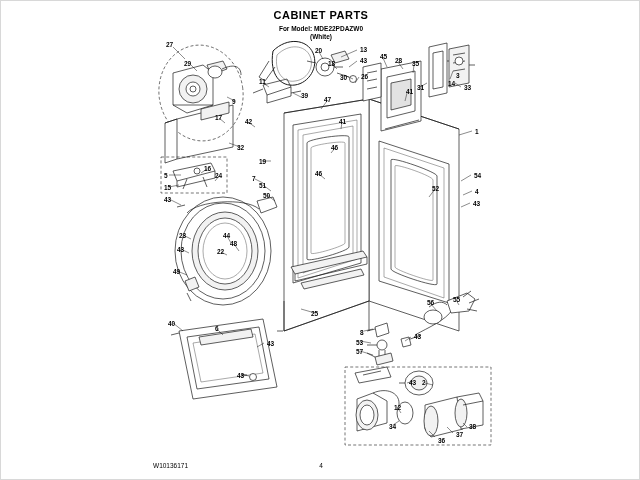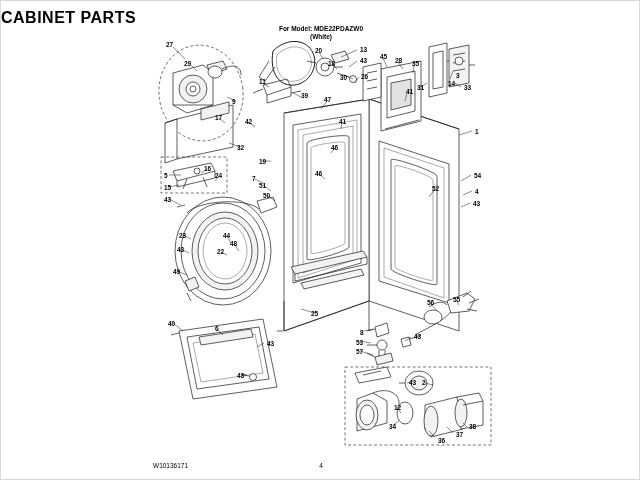--- a/index.html
+++ b/index.html
@@ -20,21 +20,22 @@
     height: 480px;
     background: #fff;
     border: 1px solid #d8d8d8;
     box-sizing: border-box;
   }
   .title {
     position: absolute;
     top: 8px;
     left: 0;
     width: 640px;
-    font-size: 16px;
+    text-align: center;
+    font-size: 11px;
     font-weight: bold;
     letter-spacing: 0.5px;
   }
   .submodel {
     position: absolute;
     top: 24px;
     left: 0;
     width: 640px;
     text-align: center;
     font-size: 6.5px;

